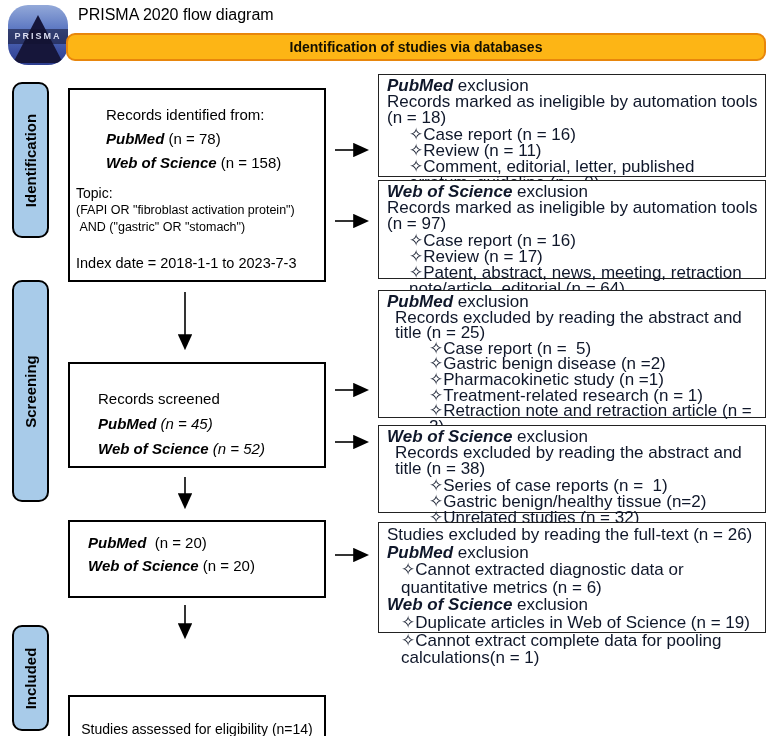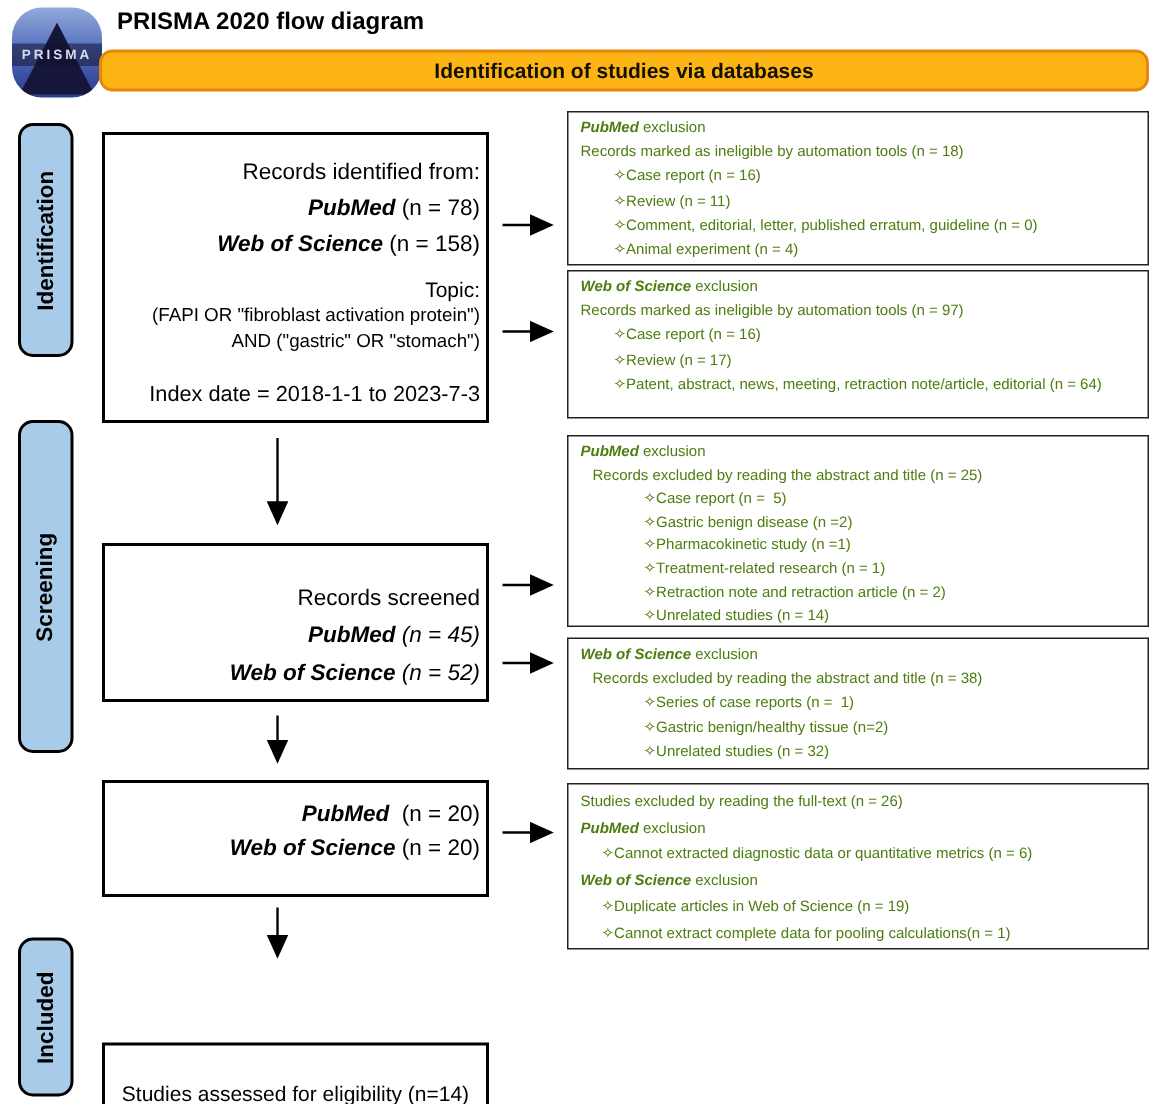--- a/index.html
+++ b/index.html
@@ -9,54 +9,54 @@
   
   .logo { position:absolute; left:8px; top:5px; width:60px; height:60px; border-radius:20px;
           background:linear-gradient(180deg,#93a9d9 0%,#5d78c2 40%,#3c50a2 75%,#2c3d8f 100%);
           overflow:hidden; }
   .logo-tri { position:absolute; left:50%; bottom:2px; transform:translateX(-50%);
           width:0; height:0; border-left:25px solid transparent; border-right:25px solid transparent;
           border-bottom:48px solid #16163a; }
   .logo-band { position:absolute; left:0; right:0; top:24px; height:15px;
           background:rgba(18,18,48,0.55); color:#d9dcef; font-size:9px; font-weight:bold;
           letter-spacing:2px; text-align:center; line-height:15px; }
-  .page-title { position:absolute; left:78px; top:6px; font-size:16px; font-weight:bold; color:#000; }
+  .page-title { position:absolute; left:78px; top:6px; font-size:16px; font-weight:normal; color:#000; }
   .banner { position:absolute; left:66px; top:33px; width:700px; height:28px;
           background:#fdb515; border:2px solid #e8860c; border-radius:9px;
           display:flex; align-items:center; justify-content:center;
           font-size:14px; font-weight:bold; color:#141000; }
 
   
   .stage { position:absolute; left:12px; width:37px; background:#a8cbe9; border:2px solid #000;
           border-radius:10px; display:flex; align-items:center; justify-content:center; }
   .stage span { transform:rotate(-90deg); white-space:nowrap; font-size:15px; font-weight:bold; color:#000; }
   .stage-identification { top:82px;  height:156px; }
   .stage-screening      { top:280px; height:222px; }
   .stage-included       { top:625px; height:106px; }
 
   
-  .lbox { position:absolute; left:68px; width:258px; background:#fff; border:2px solid #000; color:#000;text-align:right; }
+  .lbox { position:absolute; left:68px; width:258px; background:#fff; border:2px solid #000; color:#000; }
   .box-identified { top:88px;  height:194px; padding:13px 4px 0 6px; }
   .box-screened   { top:362px; height:106px; padding:22px 4px 0 28px; }
   .box-retrieval  { top:520px; height:78px;  padding:9px 4px 0 18px; }
   .box-assessed   { top:650px; height:67px;  display:flex; align-items:center; justify-content:center;
                     font-size:14px;margin-top:45px; }
   .main-line { font-size:15px; line-height:24px; white-space:pre-wrap; }
   .indent32 { padding-left:30px; }
   .db-em { font-weight:bold; font-style:italic; }
   .topic-line { font-size:12.5px; line-height:17px; white-space:pre-wrap; }
   .gap8 { height:8px; } .gap10 { height:10px; }
   .index-line { font-size:14.5px; line-height:18px; white-space:pre-wrap; }
   .box-screened .main-line { line-height:25px; }
   .box-screened .n-part { font-style:italic; }
   .box-retrieval .main-line { line-height:23px; }
 
   
   .rbox { position:absolute; left:378px; width:388px; background:#fff; border:1.5px solid #222;
-          color:#4d7c0f; padding:3px 6px 0 8px; font-size:10px; }
+          color:#0f172a; padding:3px 6px 0 8px; font-size:17px; }
   .rbox div { line-height:16.2px; white-space:pre-wrap; }
   .rbox-1 { top:74px;  height:103px; }
   .rbox-2 { top:180px; height:99px; }
   .rbox-3 { top:290px; height:128px; }
   .rbox-3 div { line-height:15.6px; }
   .rbox-4 { top:425px; height:88px; }
   .rbox-5 { top:522px; height:111px; }
   .rbox-5 div { line-height:17.6px; }
   .r-sub-ind { padding-left:8px; }
   .item-i22 { padding-left:22px; }

